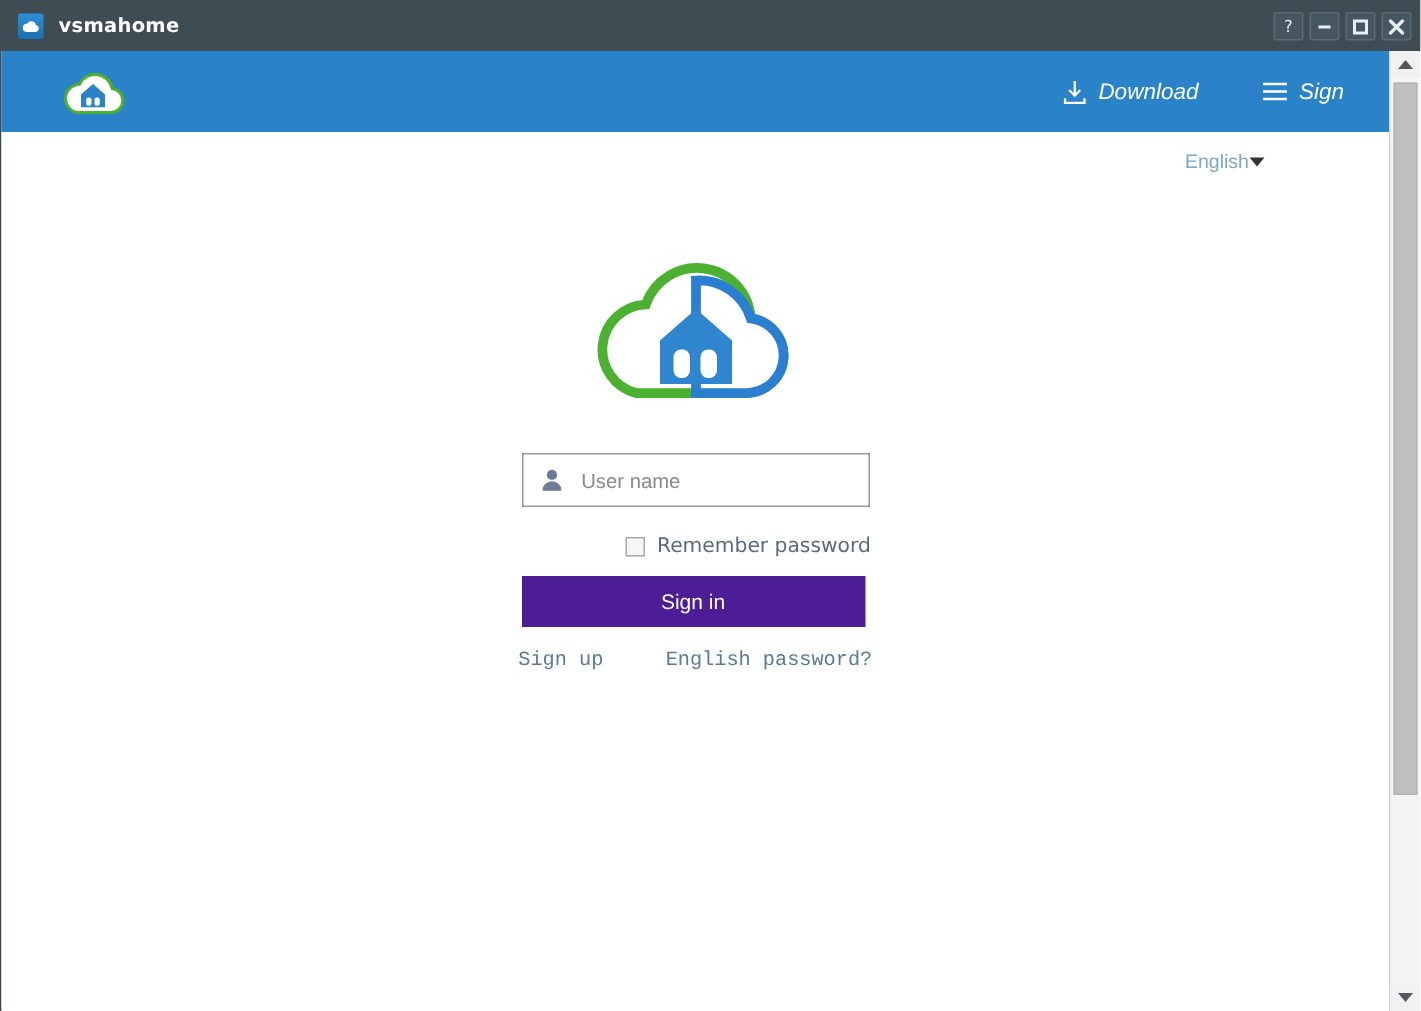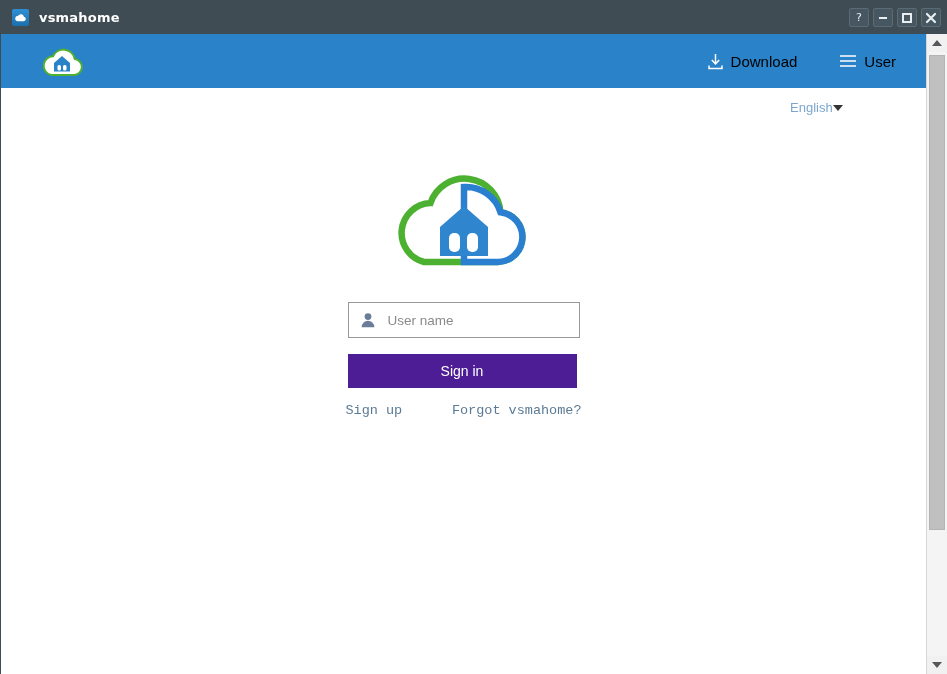--- a/index.html
+++ b/index.html
@@ -103,24 +103,25 @@
     margin-left: auto;
     margin-right: 30px;
     display: flex;
     align-items: center;
     gap: 42px;
   }
   .header-action {
     display: flex;
     align-items: center;
     gap: 7px;
-    color: #000000;
+    color: #ffffff;
     font-size: 15px;
     cursor: pointer;
     user-select: none;
+    font-style: italic;
   }
   .header-action svg { display: block; }
 
   
   .content {
     position: absolute;
     left: 1px;
     top: 88px;
     width: 925px;
     height: 585px;
@@ -362,21 +363,21 @@
           <path d="M8.5 1 v9" stroke="#ffffff" stroke-width="1.5"></path>
           <path d="M4.8 7 L8.5 10.8 L12.2 7" fill="none" stroke="#ffffff" stroke-width="1.5"></path>
           <path d="M2 12.5 v3 h13 v-3" fill="none" stroke="#ffffff" stroke-width="1.5"></path>
         </svg>
         <span>Download</span>
       </div>
       <div class="header-action">
         <svg width="18" height="14" viewBox="0 0 18 14">
           <path d="M1 2 H17 M1 7 H17 M1 12 H17" stroke="#ffffff" stroke-width="1.6"></path>
         </svg>
-        <span>User</span>
+        <span>Sign</span>
       </div>
     </div>
   </div>
 
   <div class="content">
 
     <div class="lang-row">
       <span class="lang-label">English</span>
       <span class="lang-caret"></span>
     </div>
@@ -397,26 +398,30 @@
 
         <div class="field">
           <svg class="fieldicon" viewBox="0 0 16 16">
             <circle cx="8" cy="4.6" r="3.4" fill="#6b7c99"></circle>
             <path d="M1.6 15.2 a6.4 6.4 0 0 1 12.8 0 z" fill="#6b7c99"></path>
           </svg>
           <input type="text" placeholder="User name" style="">
         </div>
 
 
+        <div class="remember-row">
+          <span class="remember-box"></span>
+          <span class="remember-label">Remember password</span>
+        </div>
 
         <button class="signin-btn">Sign in</button>
 
         <div class="links-row">
           <a class="link">Sign up</a>
-          <a class="link">Forgot vsmahome?</a>
+          <a class="link">English password?</a>
         </div>
 
       </div>
     </div>
   </div>
 
   <div class="scrollbar">
     <div class="sb-arrow">
       <span class="tri-up"></span>
     </div>

